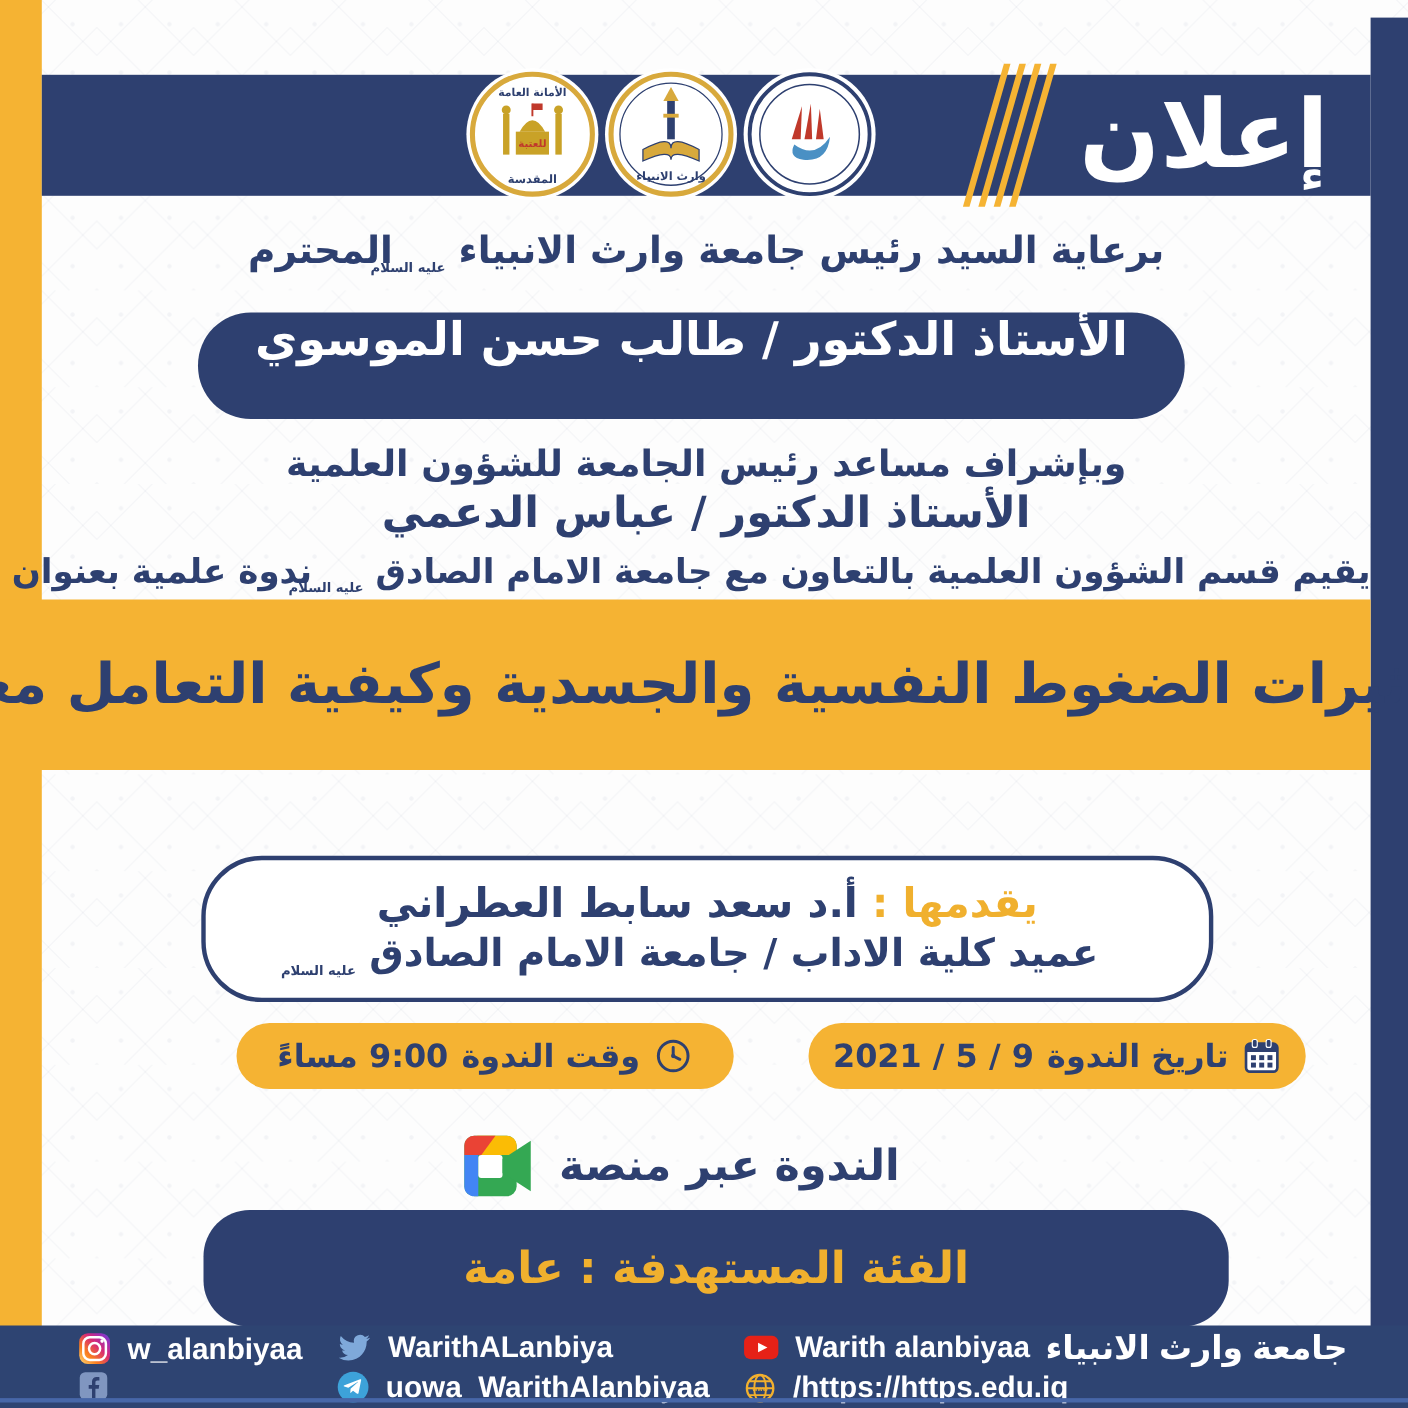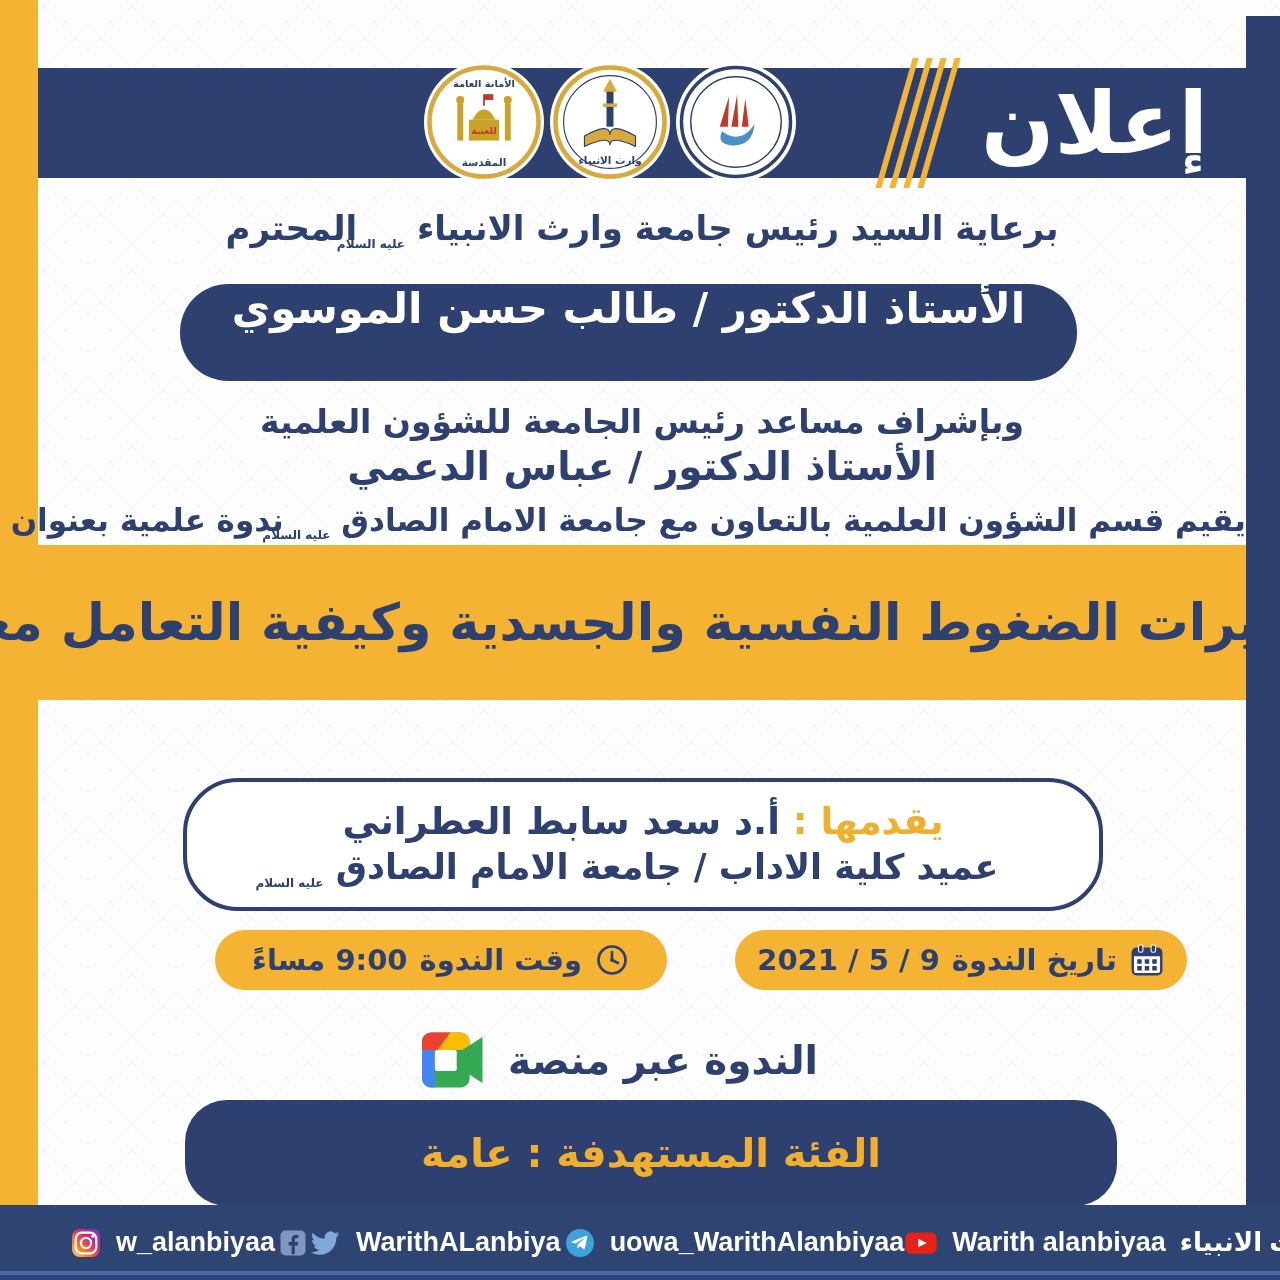--- a/index.html
+++ b/index.html
@@ -81,24 +81,24 @@
     position:absolute;left:185px;top:1100px;width:932px;height:106px;background:#2e4070;border-radius:42px;
     display:flex;align-items:center;justify-content:center;
     color:#f0b02e;font-size:40px;font-weight:800;white-space:nowrap;
   }
 
   .footer{
     position:absolute;left:0;bottom:0;width:1280px;height:75px;background:#2e4472;
     display:flex;align-items:center;justify-content:space-between;
     padding:0 55px 0 70px;box-sizing:border-box;direction:ltr;
   }
-  .footer-col{display:flex;flex-direction:row;gap:3px;}
+  .footer-col{display:flex;flex-direction:column;gap:3px;}
   .soc{display:flex;align-items:center;gap:14px;color:#fff;font-size:27px;font-weight:700;
        font-family:"Liberation Sans","DejaVu Sans",sans-serif;white-space:nowrap;}
-  .soc .ar-label{font-size:26px;}
+  .soc .ar-label{font-size:30px;}
   .footer-line{position:absolute;left:0;top:1271px;width:1280px;height:4px;background:#4767a8;}
   svg{display:block;}
 </style>
 </head>
 <body>
 
 <div class="poster" dir="rtl">
   <div class="pattern"></div>
   <div class="stripe-left"></div>
   <div class="stripe-right"></div>

